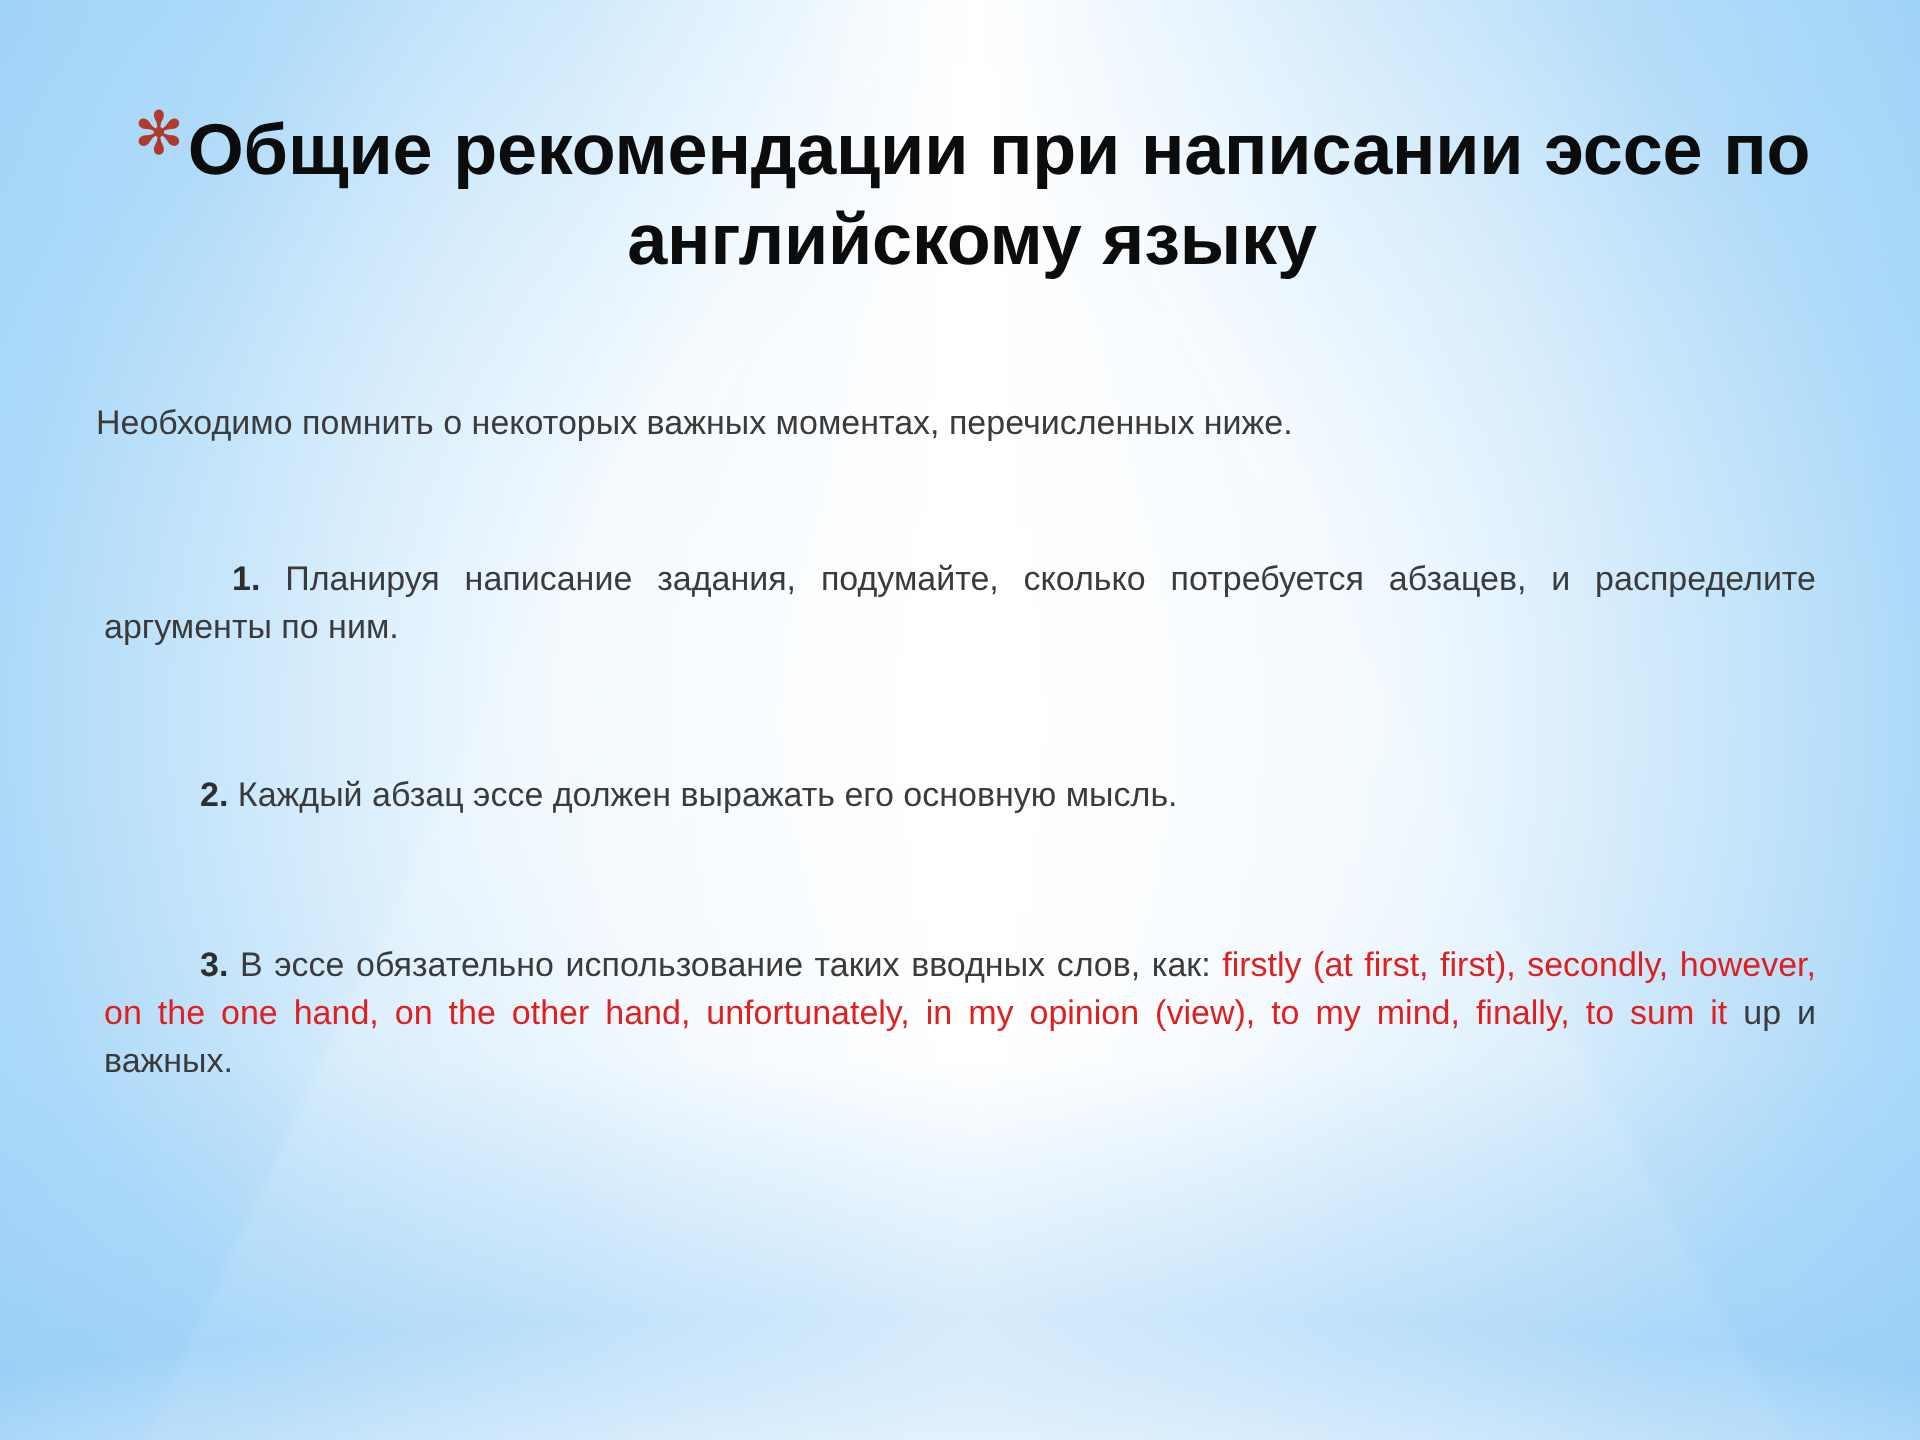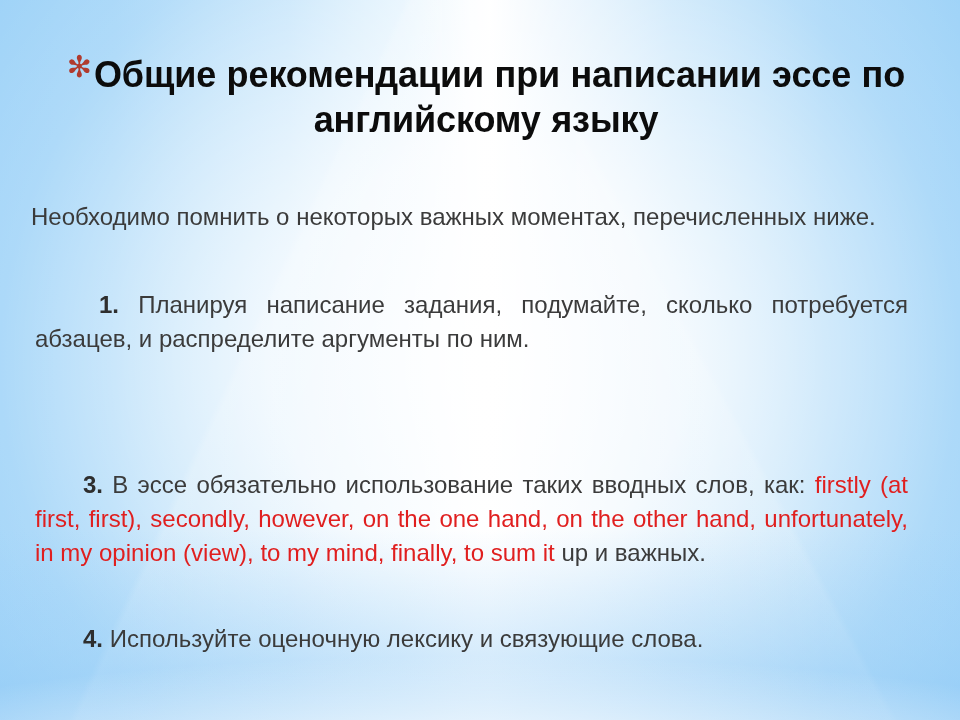--- a/index.html
+++ b/index.html
@@ -136,25 +136,25 @@
     font-weight: normal;
     line-height: 1;
     vertical-align: 10px;
     margin-right: 2px;
     display: inline-block;
   }
 
   
   .body-block {
     position: absolute;
-    left: 31px;
+    left: 48px;
     right: 48px;
     top: 200px;
     color: #3b3b3b;
-    font-size: 24px;
+    font-size: 17px;
     line-height: 1.42;
   }
 
   .para {
     margin: 4px;
     text-align: left;
   }
   .para.intro { margin: 0 0 0 0; }
 
   .spacer-lg { height: 50px; }
@@ -198,26 +198,26 @@
 
       <p class="para intro">Необходимо помнить о некоторых важных моментах, перечисленных ниже.</p>
 
       <div class="spacer-lg"></div>
 
       <p class="para indent-1 justified"><span class="num">1.</span>
         <span>Планируя написание задания, подумайте, сколько потребуется абзацев, и распределите аргументы по ним.</span></p>
 
       <div class="spacer-md"></div>
 
+      <p class="para indent-2"><span class="num">2.</span>
+        <span>Каждый абзац эссе должен выражать его основную мысль.</span></p>
 
       <div class="spacer-md"></div>
 
       <p class="para indent-3 justified"><span class="num">3.</span>
         <span>В эссе обязательно использование таких </span><span class="underline">вводных слов</span><span>, как: </span><span class="red">firstly (at first, first), secondly, however, on the one hand, on the other hand, unfortunately, in my opinion (view), to my mind, finally, to sum it</span><span> up и важных.</span></p>
 
       <div class="spacer-sm"></div>
 
-      <p class="para indent-4"><span class="num">4.</span>
-        <span>Используйте оценочную лексику и связующие слова.</span></p>
 
     </div>
   </div>
 </div>
 
 </body></html>

